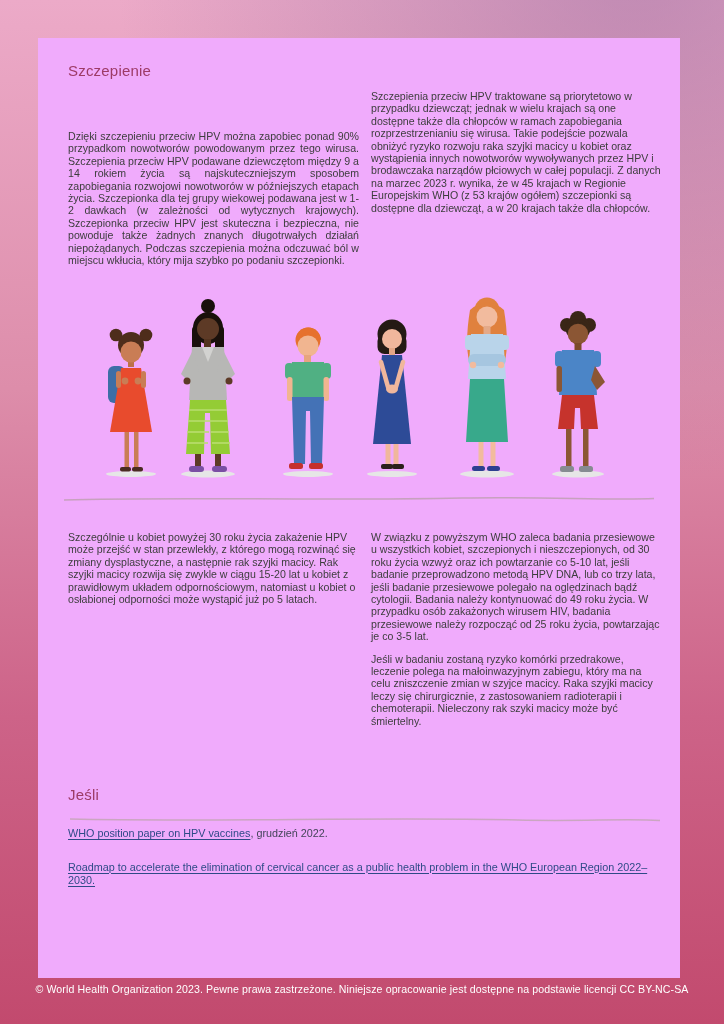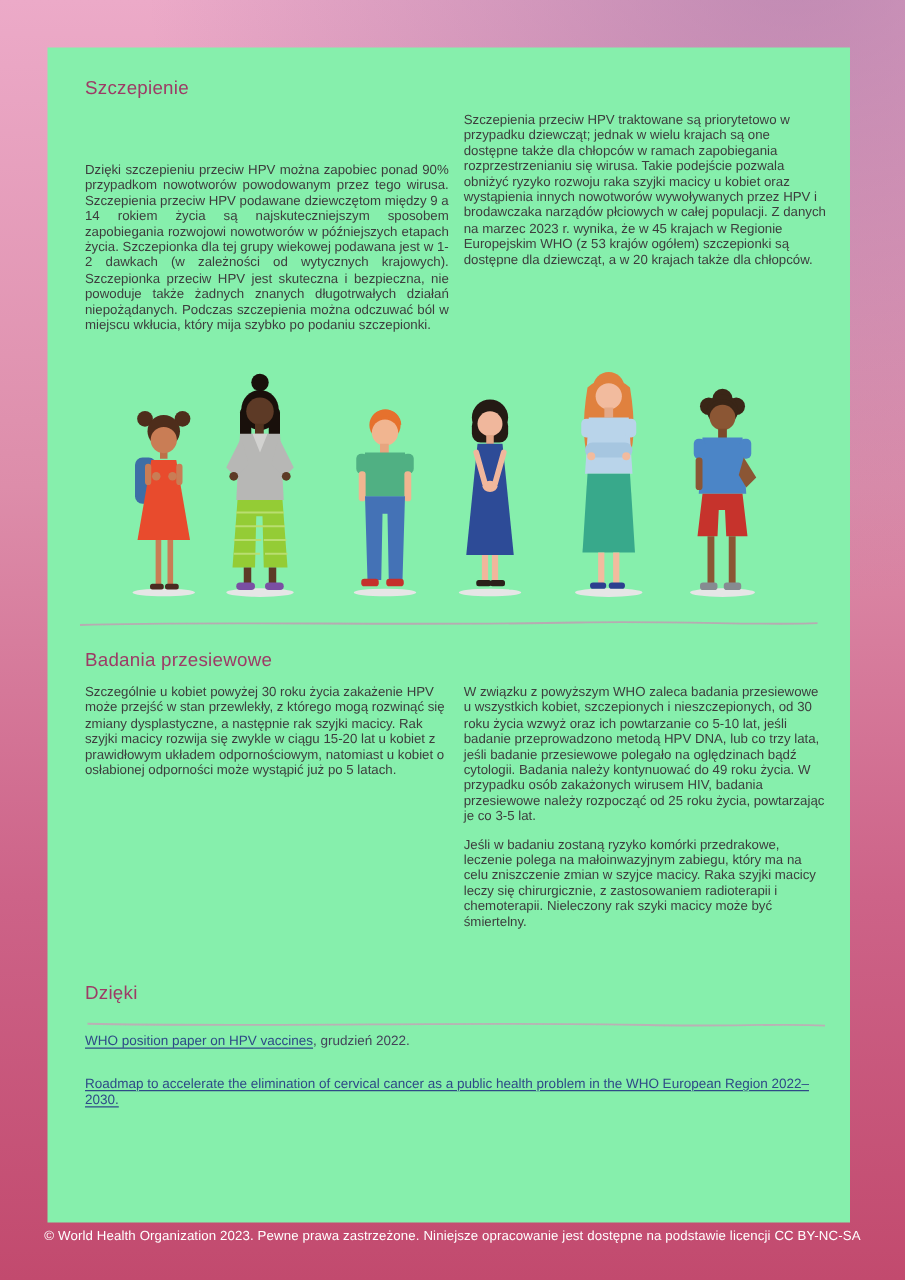--- a/index.html
+++ b/index.html
@@ -5,21 +5,21 @@
   html,body{margin:0;padding:0;}
   body{
     width:724px;height:1024px;position:relative;overflow:hidden;
     font-family:"Liberation Sans","DejaVu Sans",sans-serif;
     background:
       radial-gradient(circle at 88% -4%, rgba(148,106,158,.50), rgba(148,106,158,0) 42%),
       linear-gradient(180deg,#ecaac8 0%,#dd8daa 38%,#cd6388 70%,#c24a6e 100%);
   }
   .page{
     position:absolute;left:38px;top:38px;width:642px;height:940px;
-    background:#86efac;
+    background:#f0abfc;
   }
   h2.sec-heading{
     margin:0;font-size:15px;font-weight:normal;color:#9d3b66;letter-spacing:.2px;
   }
   .cols{display:flex;gap:12px;margin-top:11px;}
   .col{flex:1;font-size:10.6px;line-height:12.4px;color:#3d3d3d;}
   .col p{margin:0 0 10px 0;}
   .justified{text-align:justify;margin-top:40px;}
   #sec-vaccination{position:absolute;left:30px;right:18px;top:24px;}
   #illustration{position:absolute;left:21px;top:244px;width:600px;height:202px;}
@@ -177,34 +177,33 @@
       <rect x="501" y="184" width="14" height="6" rx="2.5" fill="#868b91"></rect>
       <rect x="520" y="184" width="14" height="6" rx="2.5" fill="#868b91"></rect>
     </g>
   </svg>
 
   <svg id="divider1" class="divider" width="594" height="10" viewBox="0 0 594 10">
     <path d="M2,6 C110,2.5 260,7 400,4 C480,2.5 550,6.5 592,4.5" fill="none" stroke="#bf9fb3" stroke-width="1.5" opacity="0.85"></path>
   </svg>
 
   <section id="sec-screening">
-    <h2 class="sec-heading">Badania przesiewowe</h2>
     <div class="cols">
       <div class="col">
         <p>Szczególnie u kobiet powyżej 30 roku życia zakażenie HPV może przejść w stan przewlekły, z którego mogą rozwinąć się zmiany dysplastyczne, a następnie rak szyjki macicy. Rak szyjki macicy rozwija się zwykle w ciągu 15-20 lat u kobiet z prawidłowym układem odpornościowym, natomiast u kobiet o osłabionej odporności może wystąpić już po 5 latach.</p>
       </div>
       <div class="col">
         <p>W związku z powyższym WHO zaleca badania przesiewowe u wszystkich kobiet, szczepionych i nieszczepionych, od 30 roku życia wzwyż oraz ich powtarzanie co 5-10 lat, jeśli badanie przeprowadzono metodą HPV DNA, lub co trzy lata, jeśli badanie przesiewowe polegało na oględzinach bądź cytologii. Badania należy kontynuować do 49 roku życia. W przypadku osób zakażonych wirusem HIV, badania przesiewowe należy rozpocząć od 25 roku życia, powtarzając je co 3-5 lat.</p>
         <p>Jeśli w badaniu zostaną ryzyko komórki przedrakowe, leczenie polega na małoinwazyjnym zabiegu, który ma na celu zniszczenie zmian w szyjce macicy. Raka szyjki macicy leczy się chirurgicznie, z zastosowaniem radioterapii i chemoterapii. Nieleczony rak szyki macicy może być śmiertelny.</p>
       </div>
     </div>
   </section>
 
   <section id="sec-sources">
-    <h2 class="sec-heading">Dzięki</h2>
+    <h2 class="sec-heading">Jeśli</h2>
     <svg class="divider" width="594" height="10" viewBox="0 0 594 10">
       <path d="M2,4 C140,7 320,2 450,5 C510,6.5 560,3.5 592,5.5" fill="none" stroke="#c4a4b6" stroke-width="1.5" opacity="0.85"></path>
     </svg>
     <p class="source-line src1">
       <a class="doc-link">WHO position paper on HPV vaccines</a><span class="src-rest">, grudzień 2022.</span>
     </p>
     <p class="source-line src2">
       <a class="doc-link">Roadmap to accelerate the elimination of cervical cancer as a public health problem in the WHO European Region 2022–2030.</a>
     </p>
   </section>

